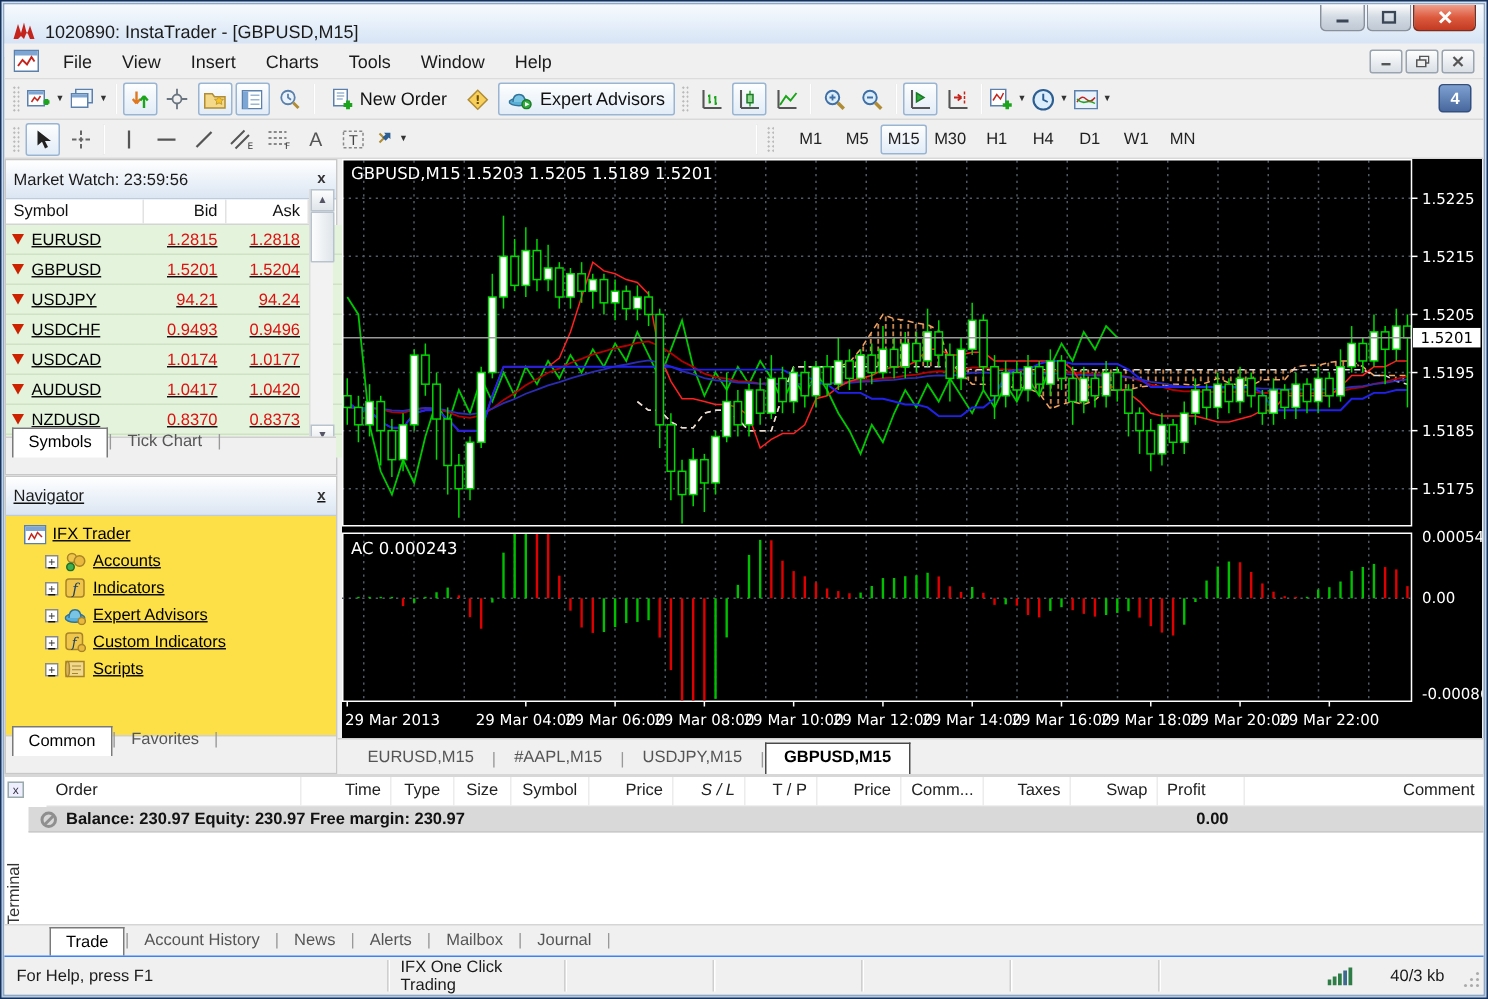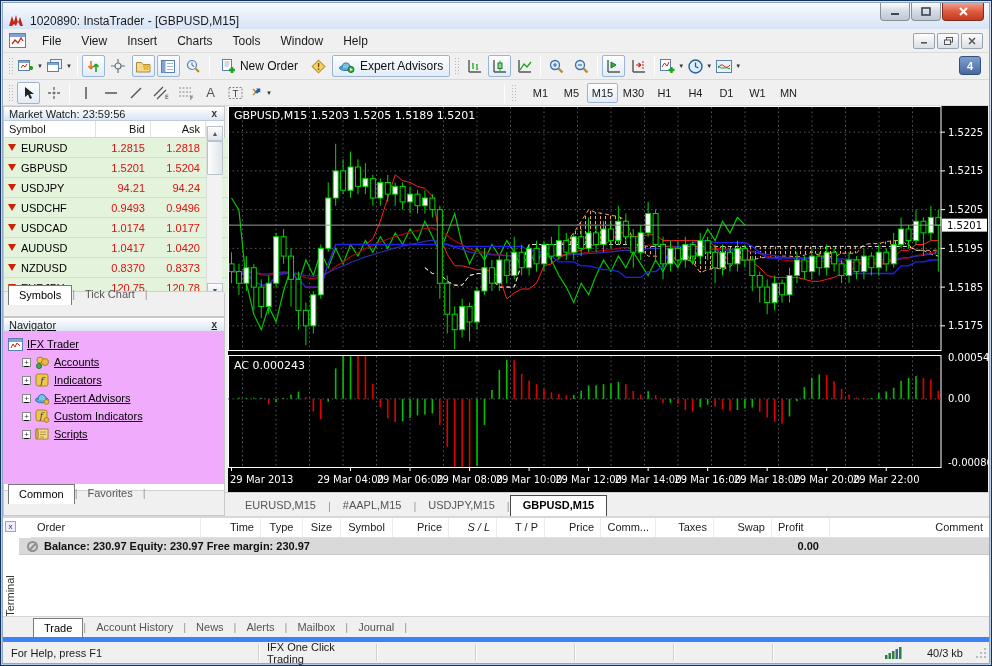--- a/index.html
+++ b/index.html
@@ -46,46 +46,46 @@
   .tf-group { display:flex; margin-left:6px; }
   .tf { width:31px; height:20px; display:flex; align-items:center; justify-content:center;
     font-size:11px; color:#222; border:1px solid transparent; border-radius:2px; }
   .tf.pressed { background:linear-gradient(#fdfefe,#e2ecf7); border-color:#9ab5d4; }
   .badge { position:absolute; right:8px; top:3px; width:22px; height:19px; border:1px solid #31507f;
     border-radius:3px; background:linear-gradient(#7d9fd0,#49699e); color:#fff; font-size:11px; font-weight:bold;
     display:flex; align-items:center; justify-content:center; }
 
   
   .panel { position:absolute; left:0; width:222px; background:#fff; border:1px solid #c8c8c8; }
-  .panel-title { height:14px; background:linear-gradient(#ffffff,#dbe6f3); border-bottom:1px solid #bccbdd;
+  .panel-title { height:26px; background:linear-gradient(#ffffff,#dbe6f3); border-bottom:1px solid #bccbdd;
     display:flex; align-items:center; padding:0 5px; color:#1b1b1b; }
   .close-x { margin-left:auto; font-size:10px; font-weight:bold; color:#333; padding:0 2px; }
   #market-watch { top:103px; height:211px; }
   .mw-header { display:flex; height:17px; border-bottom:1px solid #d4d4d4; background:#fff; width:202px; }
   .mw-header div { padding:2px 5px; border-right:1px solid #e2e2e2; }
-  .mw-rows { width:237px; height:155px; overflow:hidden; }
+  .mw-rows { width:237px; height:155px; overflow:hidden;text-decoration:underline; }
   .mw-row { display:flex; height:20px; align-items:center; background:#e4f3dc; border-bottom:1px solid #cfe2c6; }
   .mw-sym { width:92px; display:flex; align-items:center; gap:5px; padding-left:4px; color:#000; }
   .mw-bid,.mw-ask { width:55px; text-align:right; padding-right:6px; }
   .arr-down { width:0; height:0; border-left:4px solid transparent; border-right:4px solid transparent;
     border-top:7px solid #cc2200; }
   .scrollbar { position:absolute; right:2px; top:19px; width:16px; height:172px; background:#f2f2f2;
     border-left:1px solid #ddd; }
   .sb-btn { width:16px; height:15px; border:1px solid #b9c3cd; background:linear-gradient(#fdfdfd,#dfe5ea);
     font-size:7px; color:#556; display:flex; align-items:center; justify-content:center; }
   .sb-btn.down { position:absolute; bottom:0; }
   .sb-thumb { position:absolute; top:15px; width:16px; height:34px; border:1px solid #b9c3cd;
     background:linear-gradient(90deg,#fdfdfd,#dfe5ea); border-radius:1px; }
   .ptabs { position:absolute; bottom:0; left:0; right:0; height:21px; background:#f0f0f0;
     border-top:1px solid #cfcfcf; display:flex; align-items:flex-end; padding:12px 4px; }
   .ptab { padding:3px 10px 4px; color:#555; display:flex; align-items:center; }
   .ptab.active { background:#fff; border:1px solid #7a7a7a; border-bottom:none; color:#000; margin-bottom:-1px; }
   .ptab-sep { color:#999; padding:3px 0 4px; }
   #navigator { top:314px; height:199px;text-decoration:underline; }
-  .nav-tree { height:152px; background:#f0abfc; padding:3px 0 0 4px; }
+  .nav-tree { height:152px; background:#fde047; padding:3px 0 0 12px; }
   .nav-row { display:flex; align-items:center; height:18px; gap:4px; color:#000; }
   .nav-child { padding-left:14px; }
   .expander { width:9px; height:9px; border:1px solid #8a8a8a; background:#fff; font-size:8px; line-height:7px;
     text-align:center; color:#333; flex:0 0 9px; }
 
   
   #chart-area { position:absolute; left:225px; top:103px; width:760px; height:386px; background:#000; }
   #chart-tabs { position:absolute; left:222px; top:489px; width:764px; height:24px; background:#f0f0f0;
     border-top:1px solid #cfcfcf; display:flex; align-items:flex-end; padding:0 8px; }
   .ctab { padding:3px 12px 5px; color:#555; }
@@ -105,21 +105,21 @@
     border-bottom:1px solid #c9c9c9; font-weight:bold; position:relative; }
   .bal-icon { width:11px; height:11px; border:2px solid #8f8f8f; border-radius:50%; margin:0 6px 0 8px; position:relative; }
   .bal-icon::after { content:""; position:absolute; left:-1px; top:3.5px; width:9px; height:2px;
     background:#8f8f8f; transform:rotate(-45deg); }
   .bal-profit { position:absolute; left:740px; width:60px; text-align:right; }
   .term-tabs { position:absolute; bottom:0; left:0; right:0; height:21px; background:#f0f0f0;
     border-top:1px solid #d5d5d5; display:flex; align-items:flex-end; padding:0 0 0 30px; }
 
   
   #statusbar { position:absolute; left:0; top:634px; width:986px; height:26px; background:#f0f0f0;
-    border-top:5px solid #3b82f6; display:flex; align-items:stretch; padding:2px 0; }
+    border-top:1px solid #3b82f6; display:flex; align-items:stretch; padding:2px 0; }
   .scell { border-right:1px solid #cfcfcf; box-shadow:1px 0 0 #fff; display:flex; align-items:center;
     padding:0 8px; color:#1b1b1b; }
   .grip { margin-left:auto; width:16px; display:flex; align-items:flex-end; justify-content:flex-end; padding:2px; }
 
   .icon-svg { display:block; }
 </style>
 </head>
 <body>
 
 <div class="window">

